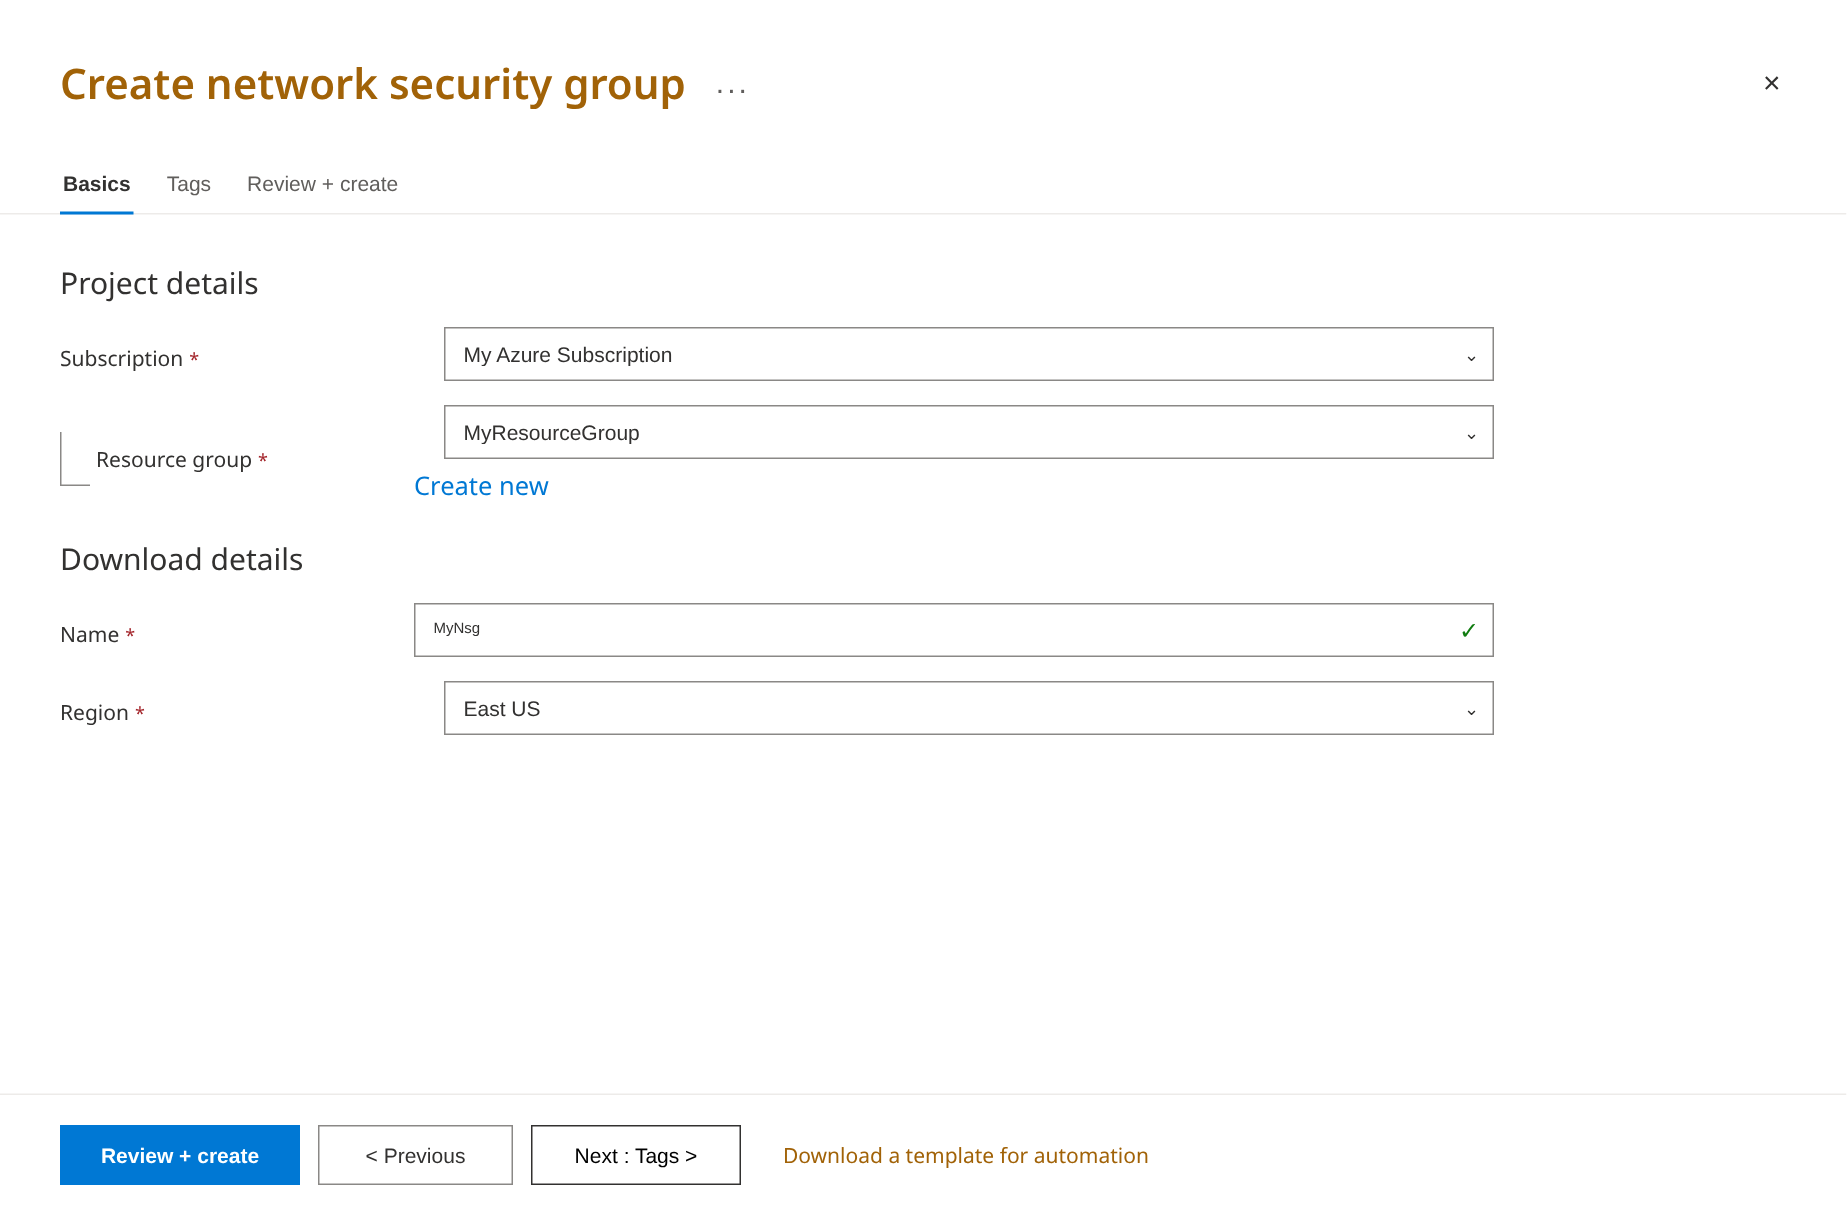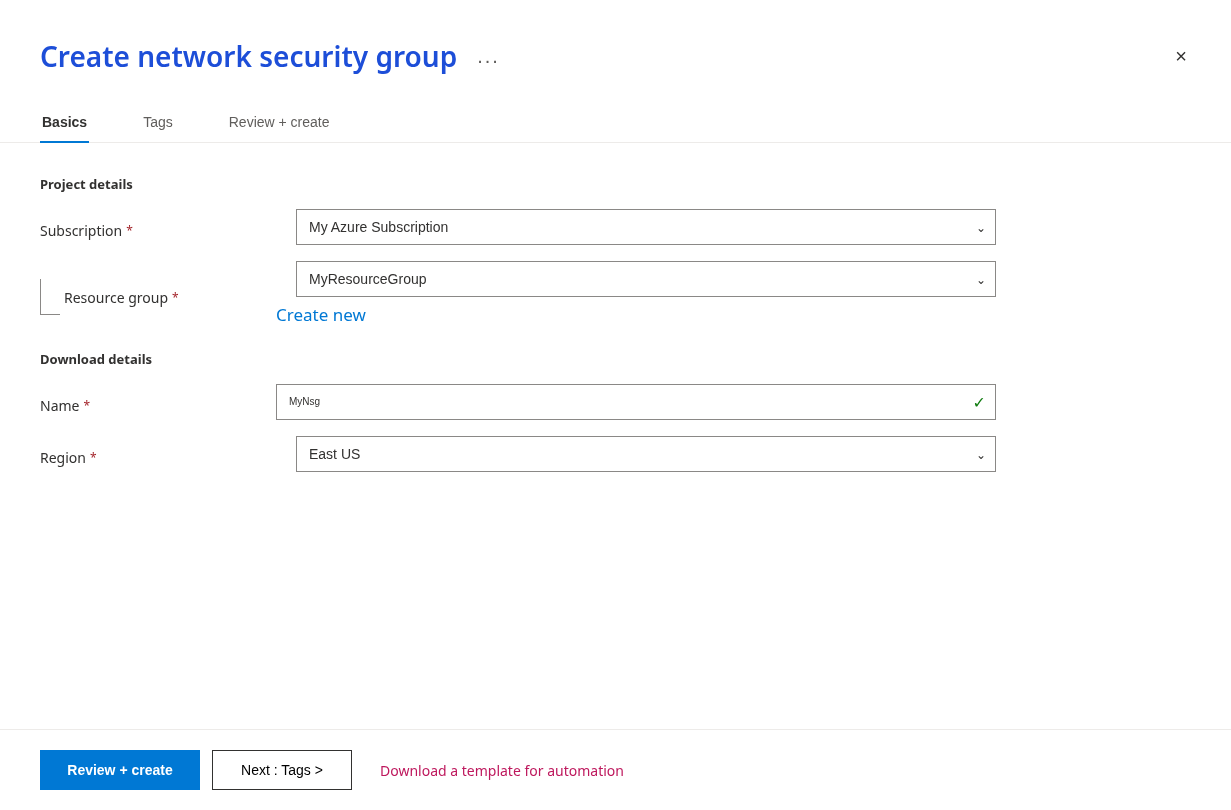--- a/index.html
+++ b/index.html
@@ -30,21 +30,21 @@
 
     .dialog-title-area {
       display: flex;
       align-items: center;
       gap: 12px;
     }
 
     .dialog-title {
       font-size: 28px;
       font-weight: 600;
-      color: #1d4ed8;
+      color: #a16207;
       line-height: 1.2;
     }
 
     .ellipsis-btn {
       background: none;
       border: none;
       cursor: pointer;
       font-size: 20px;
       color: #605e5c;
       padding: 4px 8px;
@@ -60,21 +60,21 @@
       padding: 4px;
       display: flex;
       align-items: center;
       justify-content: center;
     }
 
     .tabs-container {
       padding: 32px 40px 0 40px;
       border-bottom: 1px solid #edebe9;
       display: flex;
-      gap: 52px;
+      gap: 20px;
     }
 
     .tab {
       padding: 8px 2px 12px 2px;
       font-size: 14px;
       cursor: pointer;
       color: #605e5c;
       background: none;
       border: none;
       position: relative;
@@ -95,22 +95,22 @@
       height: 2px;
       background: #0078d4;
     }
 
     .form-content {
       padding: 32px 40px;
       flex: 1;
     }
 
     .section-title {
-      font-size: 13px;
-      font-weight: 700;
+      font-size: 20px;
+      font-weight: 400;
       color: #323130;
       margin-bottom: 16px;
     }
 
     .form-row {
       display: flex;
       align-items: center;
       margin-bottom: 16px;
       gap: 16px;
     }
@@ -258,21 +258,21 @@
       color: #000000;
       border: 1px solid #323130;
       padding: 8px 20px;
       font-size: 14px;
       cursor: pointer;
       min-width: 140px;
       height: 40px;
     }
 
     .automation-link {
-      color: #be185d;
+      color: #a16207;
       font-size: 14px;
       text-decoration: none;
       cursor: pointer;
       margin-left: 16px;
     }
 
     .rg-label-area {
       min-width: 220px;
       padding-top: 8px;
       display: flex;
@@ -359,17 +359,18 @@
             <span class="chevron">⌄</span>
           </div>
         </div>
       </div>
 
     </div>
   </div>
 
   <div class="footer">
     <button class="btn-primary">Review + create</button>
+    <button class="btn-secondary">&lt; Previous</button>
     <button class="btn-next">Next : Tags &gt;</button>
     <a class="automation-link">Download a template for automation</a>
   </div>
 
 </div>
 
 </body></html>

